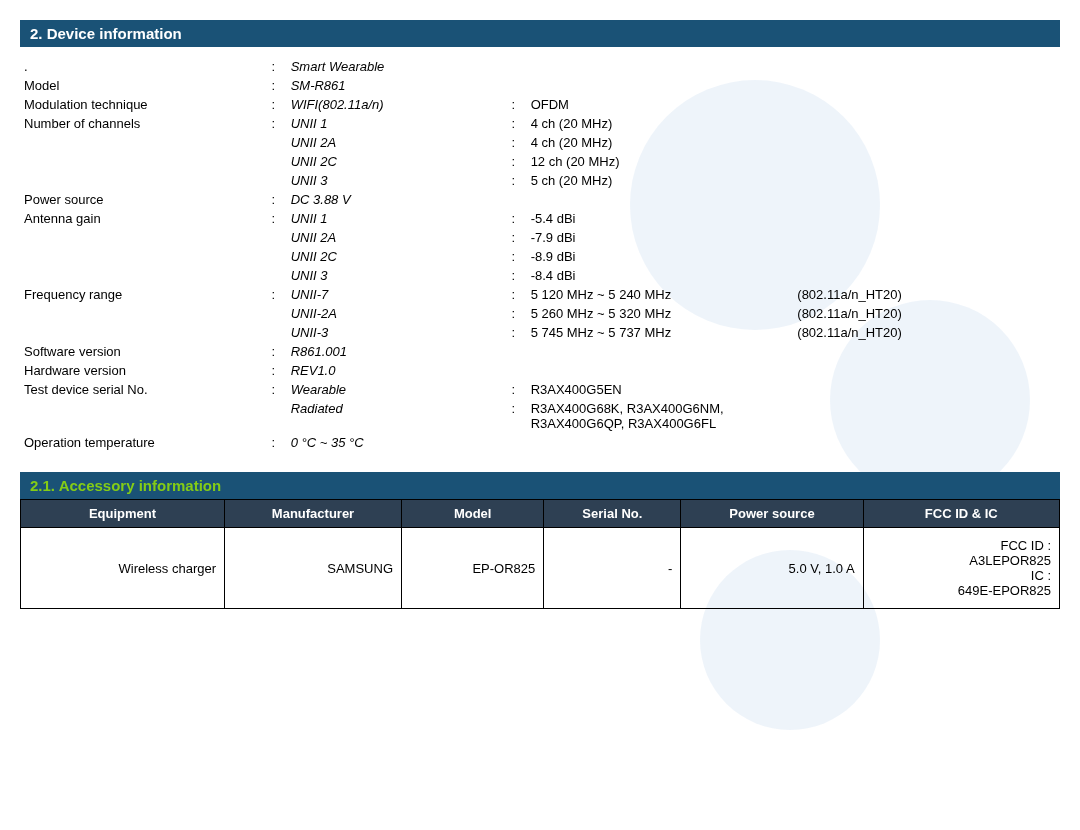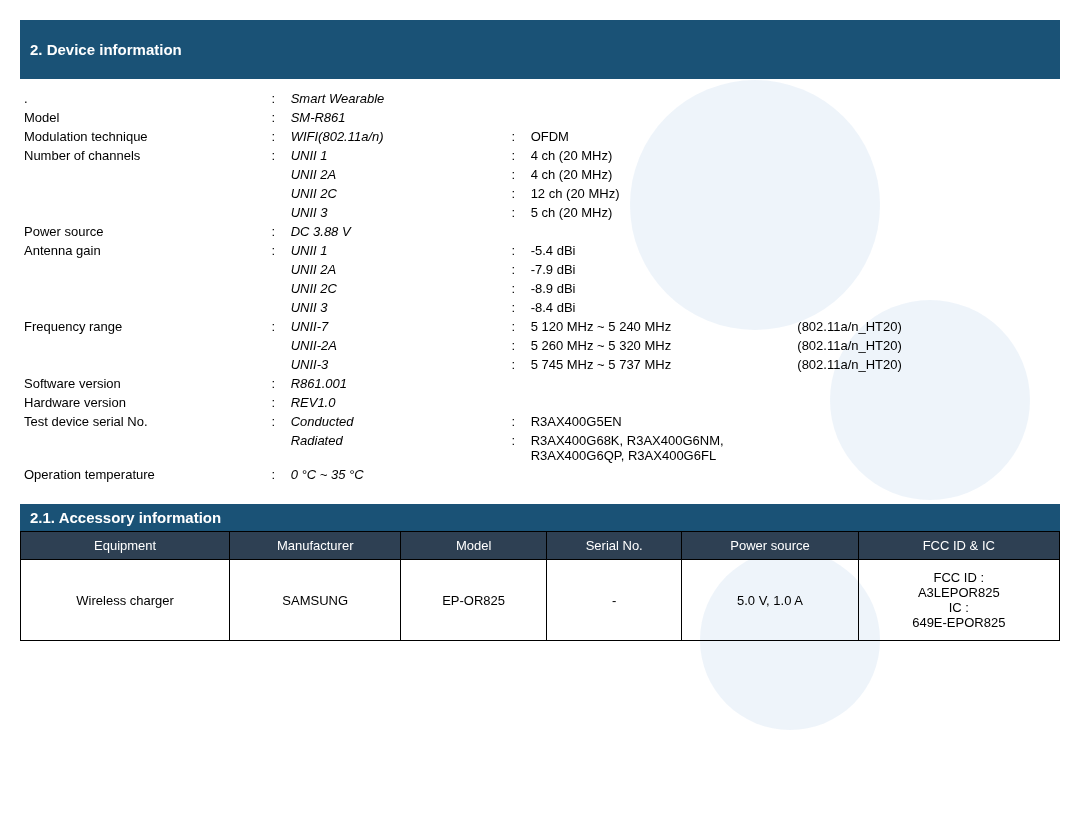--- a/index.html
+++ b/index.html
@@ -11,21 +11,21 @@
       padding: 20px;
       width: 1080px;
       min-height: 830px;
     }
 
     .section-header {
       background-color: #1a5276;
       color: #fff;
       font-weight: bold;
       font-size: 15px;
-      padding: 21px 10px;
+      padding: 5px 10px;
       margin-bottom: 10px;
     }
 
     .device-info-table {
       width: 100%;
       border-collapse: collapse;
       margin-bottom: 20px;
     }
 
     .device-info-table td {
@@ -57,46 +57,46 @@
     .col-value2 {
       width: 200px;
     }
 
     .col-extra {
       width: 200px;
     }
 
     .accessory-section-header {
       background-color: #1a5276;
-      color: #ffffff;
+      color: #84cc16;
       font-weight: bold;
       font-size: 15px;
       padding: 5px 10px;
       margin-top: 10px;
       margin-bottom: 0;
     }
 
     .accessory-table {
       width: 100%;
       border-collapse: collapse;
       border: 1px solid #000;
     }
 
     .accessory-table th {
       background-color: #2e4053;
       color: #fff;
-      font-weight: normal;
+      font-weight: bold;
       text-align: center;
       padding: 6px 8px;
       border: 1px solid #000;
       font-size: 13px;
     }
 
     .accessory-table td {
-      text-align: center;
+      text-align: right;
       padding: 10px 8px;
       border: 1px solid #000;
       font-size: 13px;
       vertical-align: middle;
     }
 
     .bg-decoration {
       position: fixed;
       width: 300px;
       height: 300px;
@@ -252,21 +252,21 @@
         <td class="col-label">Hardware version</td>
         <td class="col-colon">:</td>
         <td class="col-value">REV1.0</td>
         <td class="col-colon2"></td>
         <td class="col-value2"></td>
         <td class="col-extra"></td>
       </tr>
       <tr>
         <td class="col-label">Test device serial No.</td>
         <td class="col-colon">:</td>
-        <td class="col-value">Conducted</td>
+        <td class="col-value">Wearable</td>
         <td class="col-colon2">:</td>
         <td class="col-value2">R3AX400G5EN</td>
         <td class="col-extra"></td>
       </tr>
       <tr>
         <td class="col-label"></td>
         <td class="col-colon"></td>
         <td class="col-value">Radiated</td>
         <td class="col-colon2">:</td>
         <td class="col-value2" style="white-space: normal; max-width: 250px;">R3AX400G68K, R3AX400G6NM, R3AX400G6QP, R3AX400G6FL</td>

